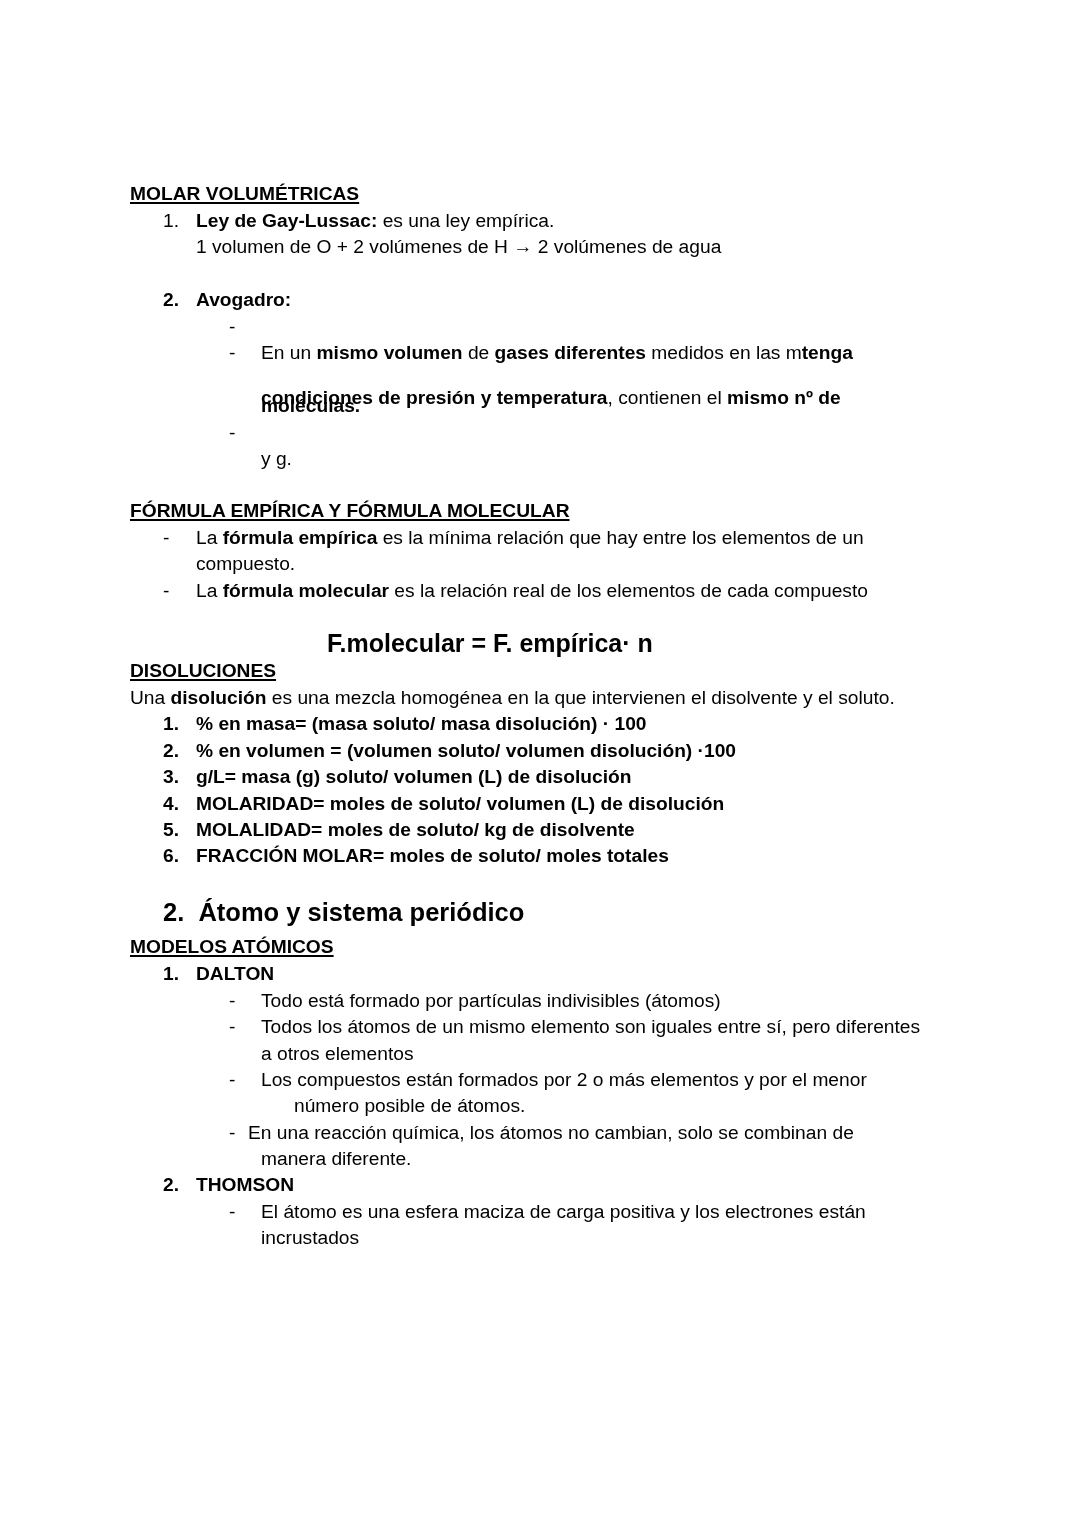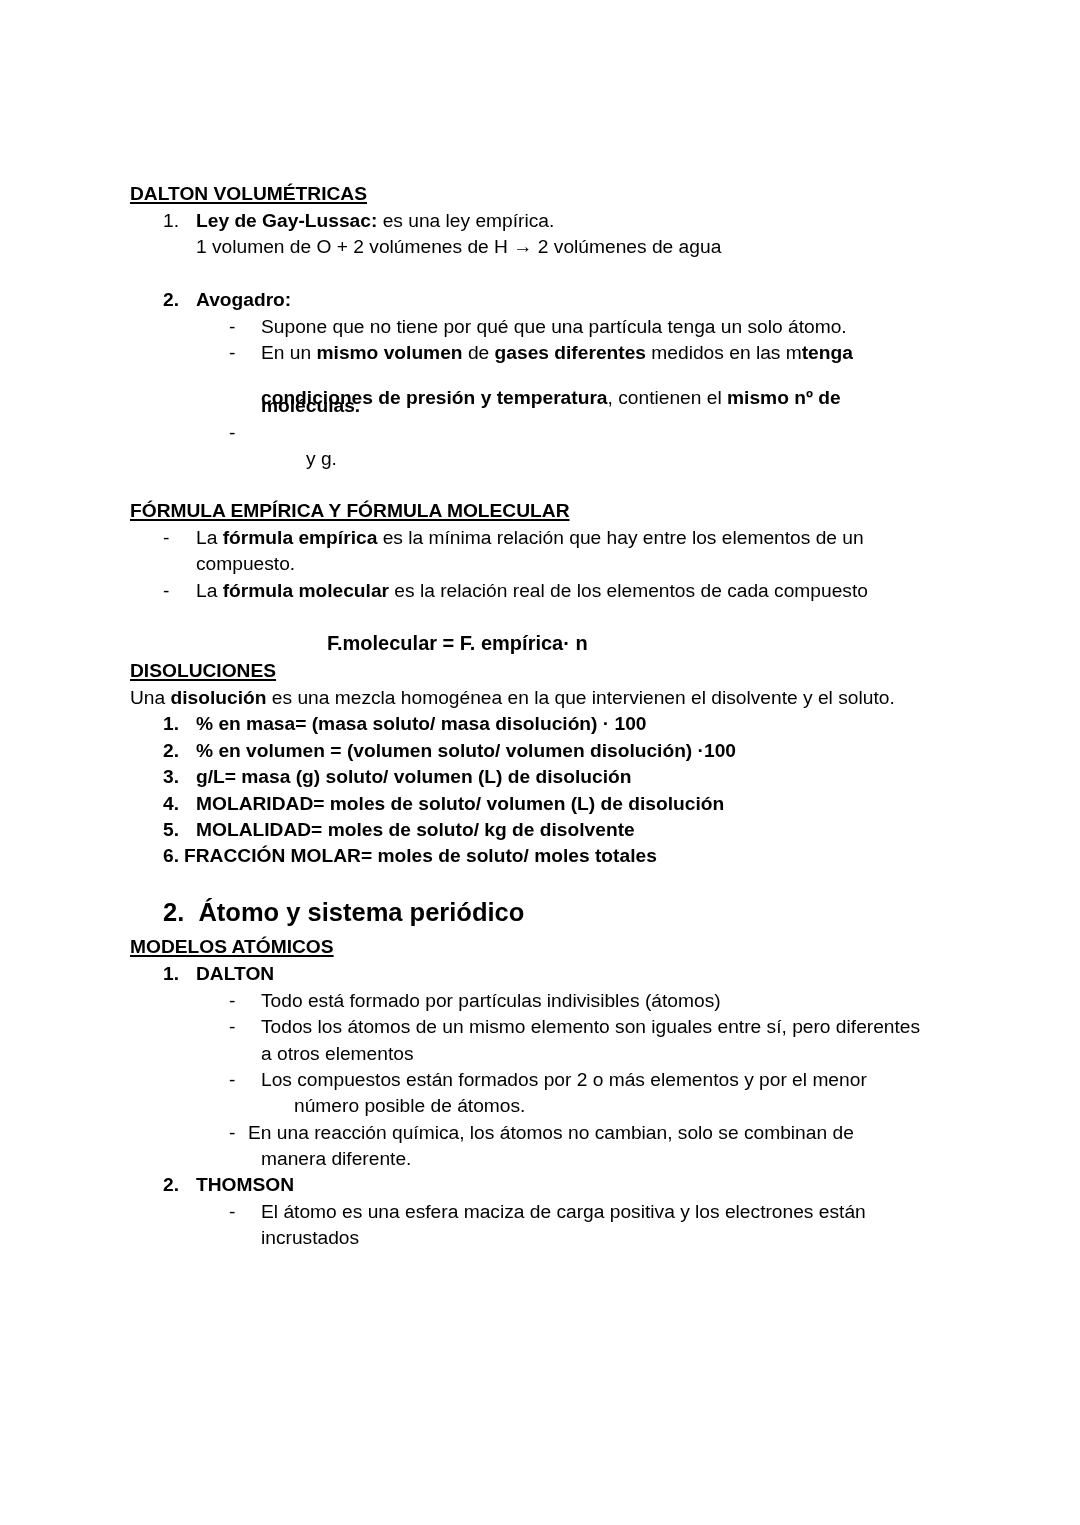--- a/index.html
+++ b/index.html
@@ -7,46 +7,45 @@
     width: 1080px; height: 1525px; position: relative; overflow: hidden;
     font-family: "Liberation Sans", sans-serif; color: #000000;
     font-size: 19.2px; line-height: 26.4px;
   }
   .page { position: absolute; left: 0; top: 0; width: 1080px; height: 1525px; }
   .line { position: absolute; white-space: nowrap; }
   .h { font-weight: bold; text-decoration: underline; text-underline-offset: 2px; text-decoration-thickness: 2px; }
   .b { font-weight: bold; }
   .dash { position: absolute; }
   .title2 { font-size: 25.5px; font-weight: bold; line-height: 32px; }
-  .center-formula { font-weight: bold; font-size: 20px; }
+  .center-formula { font-weight: bold; font-size: 25px; }
 </style>
 </head>
 <body>
 
 <div class="page">
 
-  <div class="line h" style="left:130px; top:181px;">DALTON VOLUMÉTRICAS</div>
+  <div class="line h" style="left:130px; top:181px;">MOLAR VOLUMÉTRICAS</div>
 
   <div class="line" style="left:163px; top:208px;">1.</div>
   <div class="line" style="left:196px; top:208px;"><span class="b">Ley de Gay-Lussac:</span><span> es una ley empírica.</span></div>
   <div class="line" style="left:196px; top:234px;">1 volumen de O + 2 volúmenes de H → 2 volúmenes de agua</div>
 
   <div class="line b" style="left:163px; top:287px;">2.</div>
   <div class="line b" style="left:196px; top:287px;text-align:center;">Avogadro:</div>
 
   <div class="line dash" style="left:229px; top:314px;">-</div>
-  <div class="line" style="left:261px; top:314px;">Supone que no tiene por qué que una partícula tenga un solo átomo.</div>
 
   <div class="line dash" style="left:229px; top:340px;">-</div>
   <div class="line" style="left:261px; top:340px;"><span>En un </span><span class="b">mismo volumen</span><span> de </span><span class="b">gases diferentes</span><span> medidos en las m</span><span class="b">tenga</span></div>
   <div class="line" style="left:261px; top:367px;margin-top:18px;"><span class="b">condiciones de presión y temperatura</span><span>, contienen el </span><span class="b">mismo nº de</span></div>
   <div class="line b" style="left:261px; top:393px;">moléculas.</div>
 
   <div class="line dash" style="left:229px; top:420px;">-</div>
-  <div class="line" style="left:261px; top:446px;margin-left:45px;">y g.</div>
+  <div class="line" style="left:261px; top:446px;">y g.</div>
 
   <div class="line h" style="left:130px; top:498px;">FÓRMULA EMPÍRICA Y FÓRMULA MOLECULAR</div>
 
   <div class="line dash" style="left:163px; top:525px;">-</div>
   <div class="line" style="left:196px; top:525px;"><span>La </span><span class="b">fórmula empírica</span><span> es la mínima relación que hay entre los elementos de un</span></div>
   <div class="line" style="left:196px; top:551px;">compuesto.</div>
 
   <div class="line dash" style="left:163px; top:578px;">-</div>
   <div class="line" style="left:196px; top:578px;"><span>La </span><span class="b">fórmula molecular</span><span> es la relación real de los elementos de cada compuesto</span></div>
 
@@ -59,21 +58,21 @@
   <div class="line b" style="left:196px; top:711px;">% en masa= (masa soluto/ masa disolución) · 100</div>
   <div class="line b" style="left:163px; top:738px;">2.</div>
   <div class="line b" style="left:196px; top:738px;text-align:center;">% en volumen = (volumen soluto/ volumen disolución) ·100</div>
   <div class="line b" style="left:163px; top:764px;">3.</div>
   <div class="line b" style="left:196px; top:764px;">g/L= masa (g) soluto/ volumen (L) de disolución</div>
   <div class="line b" style="left:163px; top:791px;">4.</div>
   <div class="line b" style="left:196px; top:791px;">MOLARIDAD= moles de soluto/ volumen (L) de disolución</div>
   <div class="line b" style="left:163px; top:817px;">5.</div>
   <div class="line b" style="left:196px; top:817px;">MOLALIDAD= moles de soluto/ kg de disolvente</div>
   <div class="line b" style="left:163px; top:843px;">6.</div>
-  <div class="line b" style="left:184px; top:843px;">FRACCIÓN MOLAR= moles de soluto/ moles totales</div>
+  <div class="line b" style="left:196px; top:843px;">FRACCIÓN MOLAR= moles de soluto/ moles totales</div>
 
   <div class="line title2" style="left:163px; top:896px; white-space:pre;">2.  Átomo y sistema periódico</div>
 
   <div class="line h" style="left:130px; top:934px;">MODELOS ATÓMICOS</div>
 
   <div class="line b" style="left:163px; top:961px;">1.</div>
   <div class="line b" style="left:196px; top:961px;">DALTON</div>
 
   <div class="line dash" style="left:229px; top:988px;">-</div>
   <div class="line" style="left:261px; top:988px;">Todo está formado por partículas indivisibles (átomos)</div>

